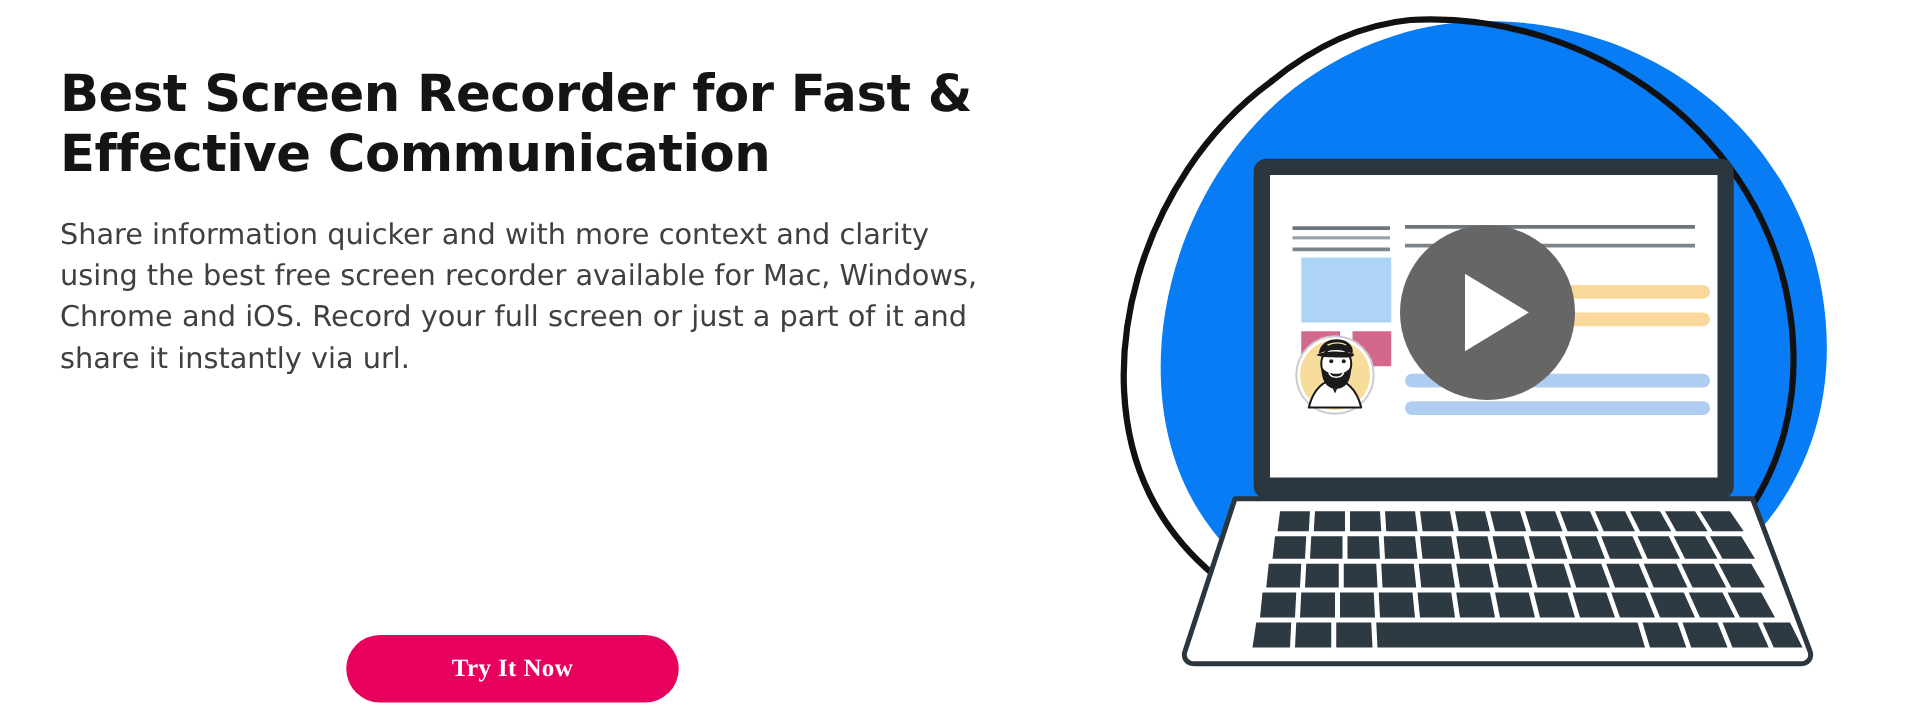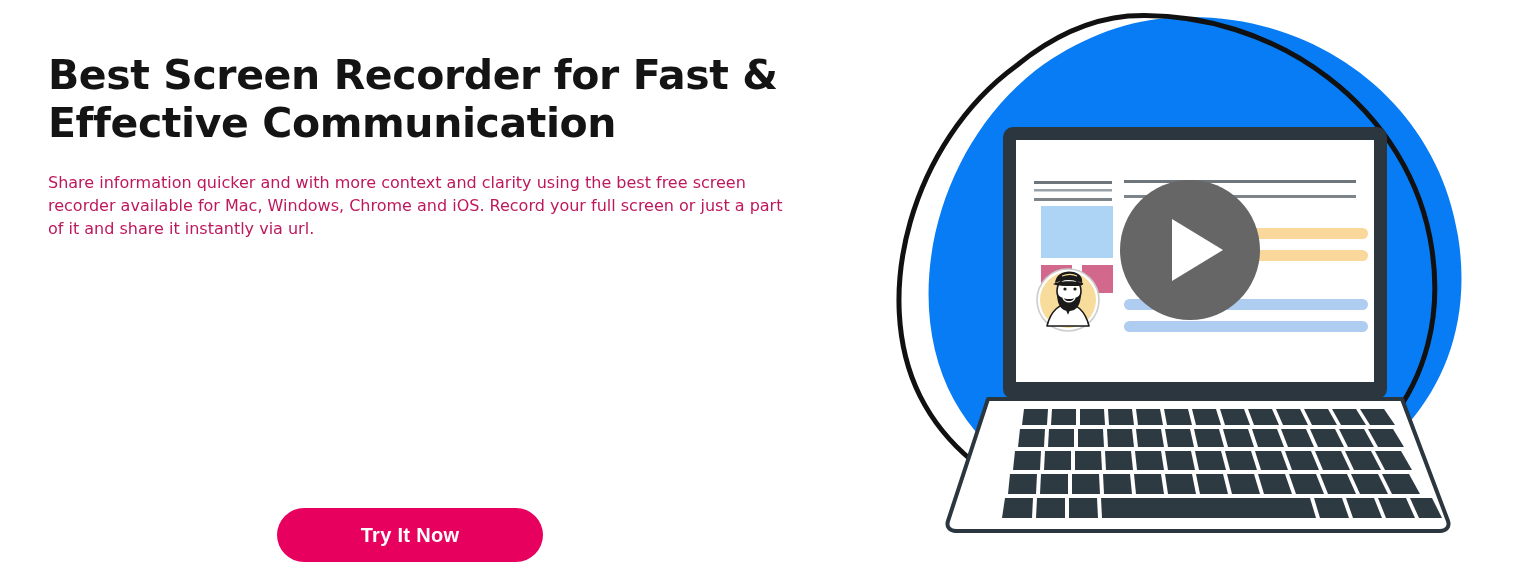--- a/index.html
+++ b/index.html
@@ -44,43 +44,43 @@
     font-weight: 700;
     letter-spacing: -0.4px;
     color: #141414;
   }
 
   .hero-sub {
     position: absolute;
     top: 172px;
     left: 0;
     width: 735px;
-    font-size: 16px;
+    font-size: 23px;
     line-height: 1.43;
     font-weight: 400;
-    color: #be185d;
+    color: #404040;
   }
 
   .cta-wrap {
     position: absolute;
     left: 229px;
     top: 508px;
   }
 
   .cta-button {
     display: block;
     width: 266px;
     height: 54px;
     line-height: 54px;
     text-align: center;
     border: none;
     border-radius: 27px;
     background: #E8005F;
     color: #ffffff;
-    font-family: Liberation Sans, sans-serif;
+    font-family: Liberation Serif, serif;
     font-size: 20px;
     font-weight: 700;
     letter-spacing: 0.3px;
     cursor: pointer;
     padding: 0;
   }
 
   
   .illus-col {
     position: absolute;

